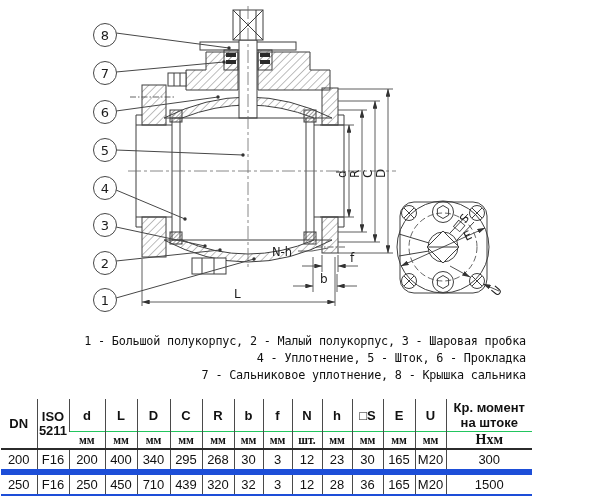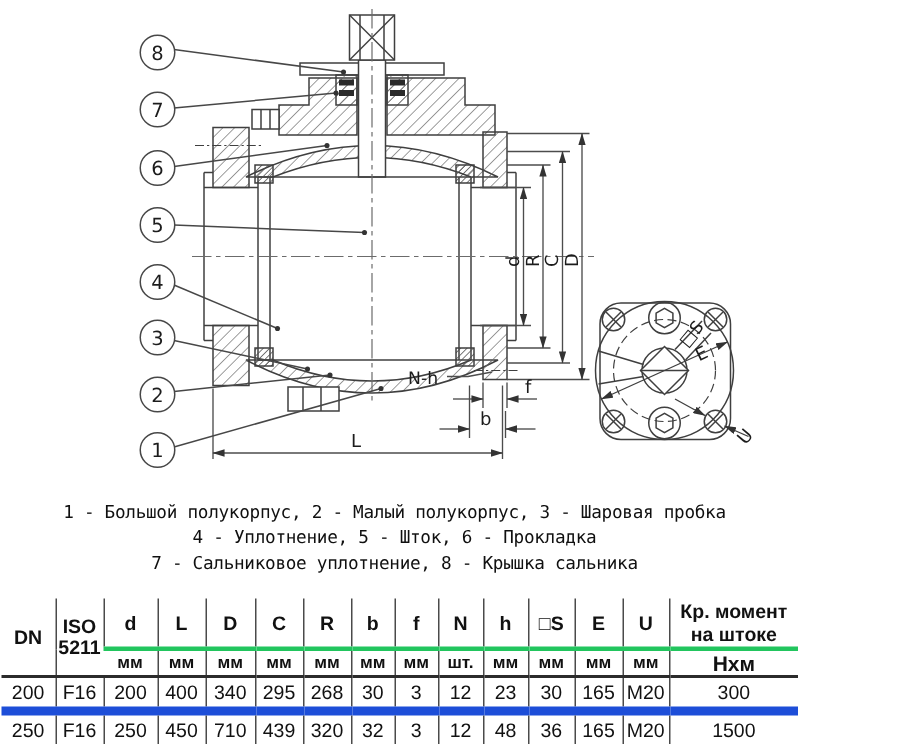--- a/index.html
+++ b/index.html
@@ -1,32 +1,32 @@
 <!DOCTYPE html>
 <html><head>
 <meta charset="utf-8">
 <style>
   html,body{margin:0;padding:0;background:#fff;}
   .stage{position:relative;width:600px;height:496px;background:#ffffff;overflow:hidden;
          font-family:"Liberation Sans","DejaVu Sans",sans-serif;color:#161616;}
   svg text{font-family:"DejaVu Sans","Liberation Sans",sans-serif;fill:#1c1c1c;}
 
-  .legend{position:absolute;left:0;top:333px;width:526px;text-align:center;
+  .legend{position:absolute;left:0;top:333px;width:526px;text-align:right;
           font-family:"DejaVu Sans Mono","Liberation Mono",monospace;
           font-size:11.8px;line-height:17px;color:#101010;letter-spacing:-0.2px;white-space:nowrap;}
 
   table.spec{position:absolute;left:1px;top:399px;border-collapse:collapse;table-layout:fixed;
              font-size:13px;color:#111;}
   table.spec td,table.spec th{padding:0;text-align:center;vertical-align:middle;
              border-left:1px solid #4a4a4a;overflow:hidden;}
   table.spec td:first-child,table.spec th:first-child{border-left:none;margin-left:44px;}
   tr.hrow1 th{height:32px;font-size:13px;font-weight:bold;}
   tr.hrow1 th.span2{height:auto;}
-  tr.hrow2 th{height:16px;font-size:11.5px;font-weight:bold;border-top:3px solid #22c55e;
-              border-bottom:2px solid #2b2b2b;}
+  tr.hrow2 th{height:16px;font-size:11.5px;font-weight:bold;border-top:1px solid #22c55e;
+              border-bottom:2px solid #2b2b2b;font-family:Liberation Serif, serif;}
   th.span2{border-bottom:2px solid #2b2b2b;}
   tr.drow td{height:19px;border-bottom:6px solid #1d4ed8;font-weight:normal;}
   .two-line{line-height:14px;margin-left:40px;}
   .torq{font-size:12.5px;line-height:15px;}
 </style>
 </head>
 <body>
 
 <div class="stage">
 
@@ -363,21 +363,21 @@
         <td>250</td>
         <td>F16</td>
         <td>250</td>
         <td>450</td>
         <td>710</td>
         <td>439</td>
         <td>320</td>
         <td>32</td>
         <td>3</td>
         <td>12</td>
-        <td>48</td>
+        <td>28</td>
         <td>36</td>
         <td>165</td>
         <td>M20</td>
         <td>1500</td>
       </tr>
     </tbody>
   </table>
 </div>
 
 </body></html>

